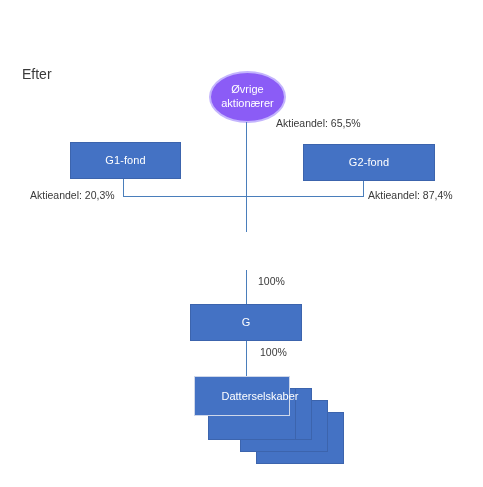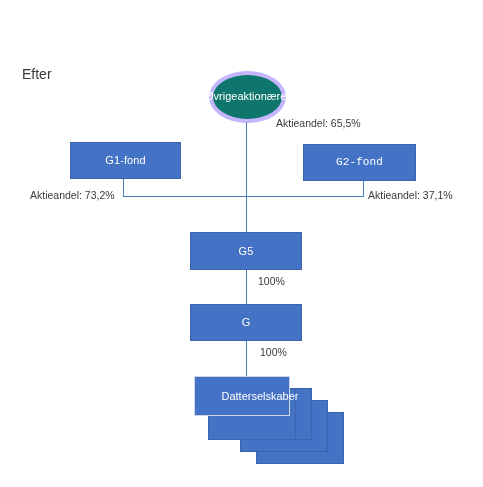--- a/index.html
+++ b/index.html
@@ -28,26 +28,26 @@
     align-items: center;
     justify-content: center;
     font-size: 11px;
     line-height: 1.15;
     text-align: center;
     letter-spacing: 0.1px;
   }
   .ellipse {
     position: absolute;
     box-sizing: border-box;
-    background: #0f766e;
-    border: 4px solid #c4b5fd;
+    background: #8b5cf6;
+    border: 2px solid #c4b5fd;
     border-radius: 50%;
     color: #ffffff;
     display: flex;
-    flex-direction: row;
+    flex-direction: column;
     align-items: center;
     justify-content: center;
     font-size: 11px;
     line-height: 1.25;
     text-align: center;
   }
   .ellipse span { display: block; }
   .label {
     position: absolute;
     color: #404040;
@@ -102,35 +102,32 @@
   </div>
 
   <div class="label label-dark" style="left:276px; top:118px;">Aktieandel: 65,5%</div>
 
   <div class="conn conn-v" style="left:246px; top:122px; height:110px;"></div>
 
   <div class="node" style="left:70px; top:142px; width:111px; height:37px;">
     <span>G1-fond</span>
   </div>
 
-  <div class="label label-dark" style="left:30px; top:190px;">Aktieandel: 73,2%</div>
+  <div class="label label-dark" style="left:30px; top:190px;">Aktieandel: 20,3%</div>
 
-  <div class="node" style="left:303px; top:144px; width:113px; height:37px;font-family:Liberation Mono, monospace;">
+  <div class="node" style="left:303px; top:144px; width:132px; height:37px;">
     <span>G2-fond</span>
   </div>
 
-  <div class="label label-dark" style="left:368px; top:190px;">Aktieandel: 37,1%</div>
+  <div class="label label-dark" style="left:368px; top:190px;">Aktieandel: 87,4%</div>
 
   <div class="conn conn-v" style="left:123px; top:179px; height:17px;"></div>
   <div class="conn conn-h" style="left:123px; top:196px; width:240px;"></div>
   <div class="conn conn-v" style="left:363px; top:181px; height:16px;"></div>
 
-  <div class="node" style="left:190px; top:232px; width:112px; height:38px;">
-    <span>G5</span>
-  </div>
 
   <div class="conn conn-v" style="left:246px; top:270px; height:34px;"></div>
   <div class="label label-dark" style="left:258px; top:276px;">100%</div>
 
   <div class="node" style="left:190px; top:304px; width:112px; height:37px;">
     <span>G</span>
   </div>
 
   <div class="conn conn-v" style="left:246px; top:341px; height:35px;"></div>
   <div class="label label-dark" style="left:260px; top:347px;">100%</div>

